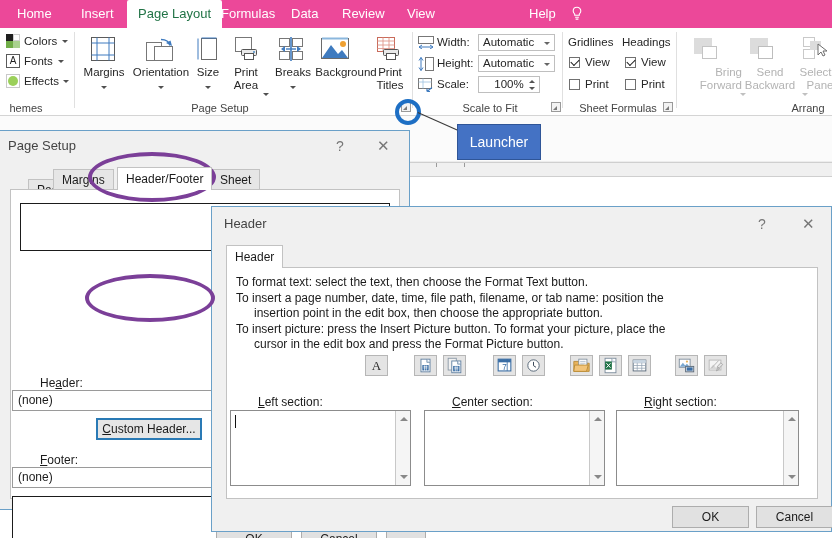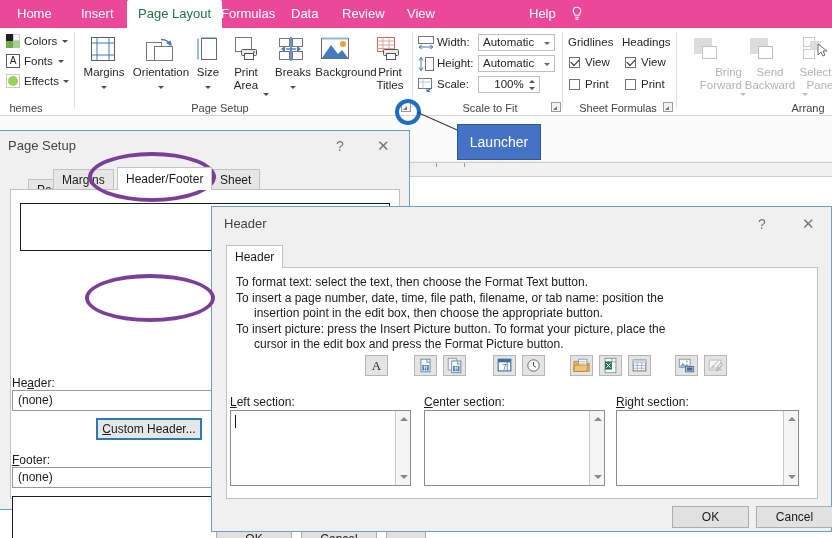--- a/index.html
+++ b/index.html
@@ -88,21 +88,21 @@
   .dlg-x { position:absolute; top:8px; font-size:15px; color:#777; line-height:14px; cursor:default;}
   .dlg-q { position:absolute; top:8px; font-size:14px; color:#777; line-height:14px; cursor:default;}
   .tabstrip { position:absolute; }
   .dtab {
     position:absolute; top:0; height:21px; line-height:20px; font-size:12px;
     color:#1b1b1b; background:#e6e6e6; border:1px solid #c2c2c2; border-bottom:none;
     padding:0 8px; white-space:nowrap;
   }
   .dtab.sel { background:#ffffff; height:23px; line-height:22px; z-index:3; }
   .panel { position:absolute; background:#ffffff; border:1px solid #c2c2c2; }
-  .field-label { position:absolute; font-size:12px; color:#1b1b1b; white-space:nowrap; }
+  .field-label { position:absolute; font-size:12px; color:#1b1b1b; white-space:nowrap;margin-left:28px; }
   .underlined { text-decoration:underline; }
   .preview-box { position:absolute; background:#ffffff; border:1px solid #1b1b1b; }
   .dropdown {
     position:absolute; background:#ffffff; border:1px solid #9a9a9a;
     font-size:12px; color:#1b1b1b; line-height:19px; padding-left:5px;
   }
   .btn {
     position:absolute; background:#e1e1e1; border:1px solid #adadad;
     font-size:12px; color:#1b1b1b; text-align:center; white-space:nowrap;
   }

